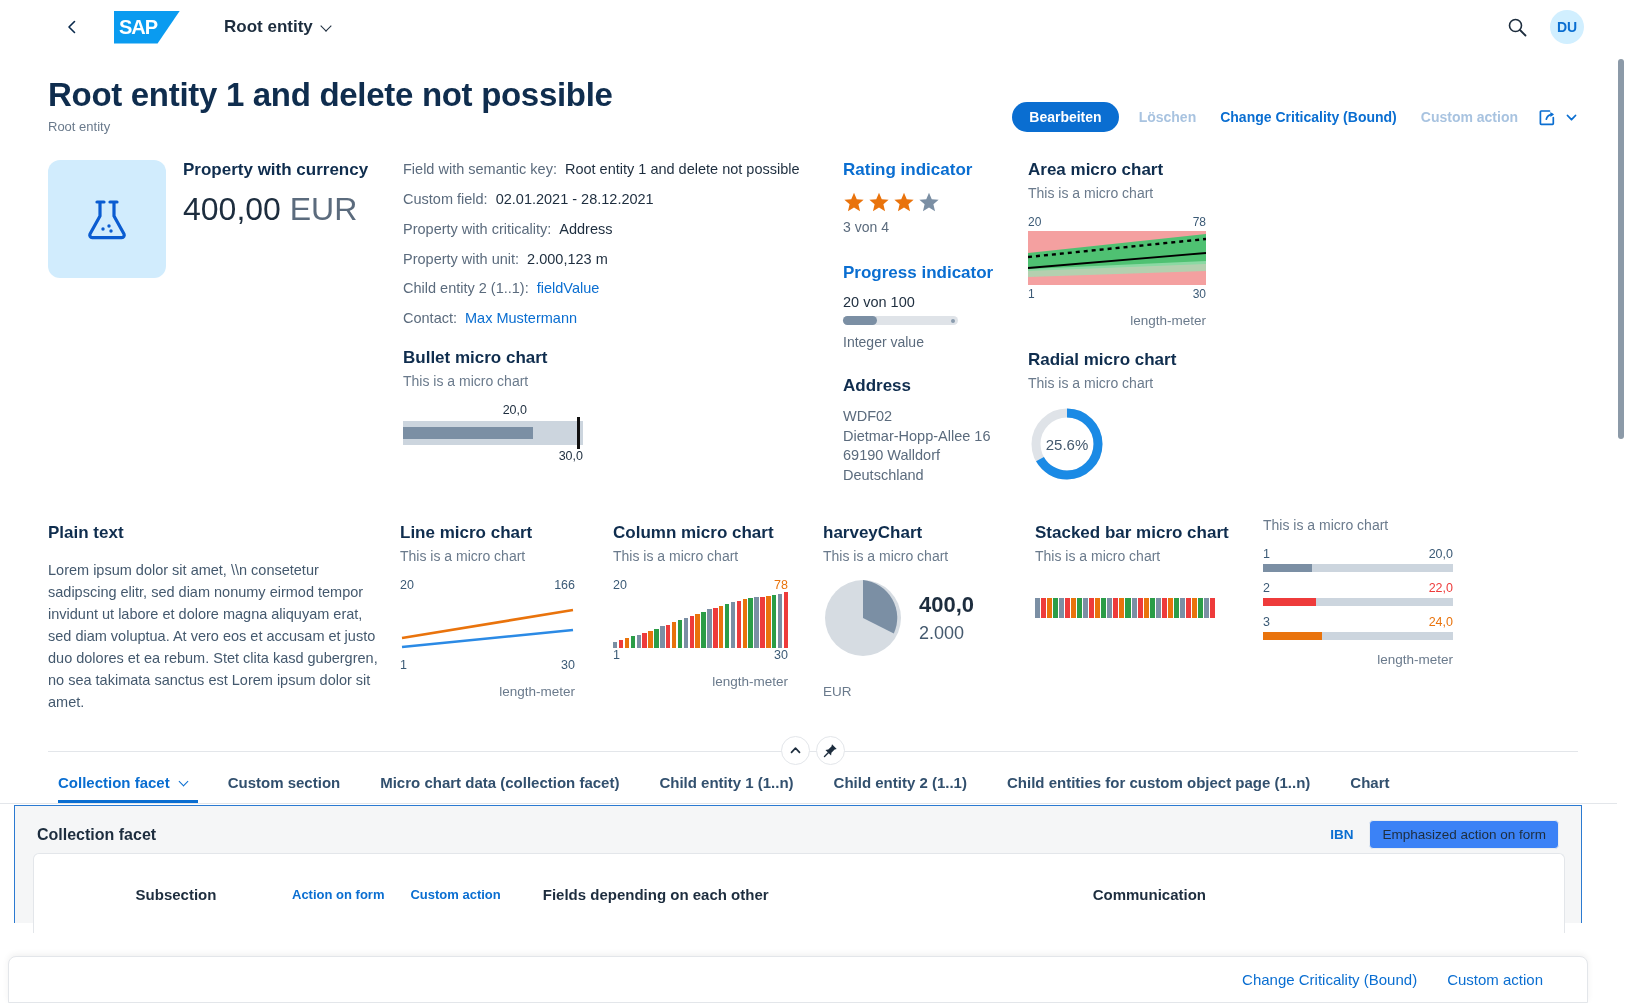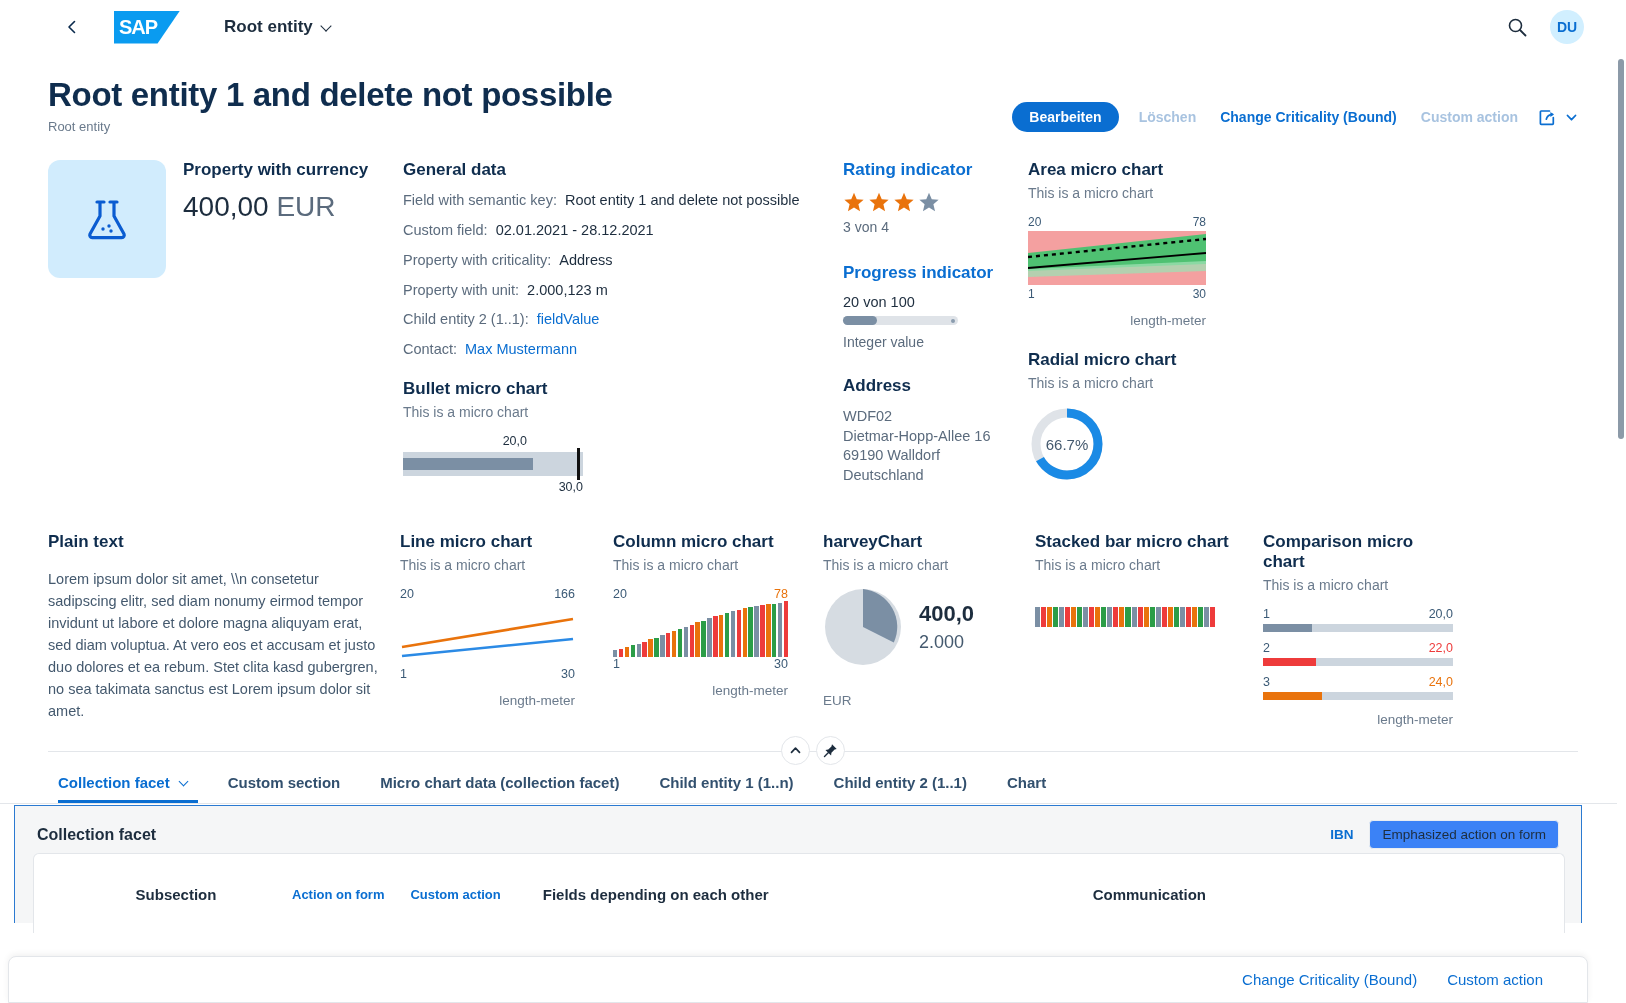--- a/index.html
+++ b/index.html
@@ -89,21 +89,21 @@
   .c-area   { width: 250px; }
 
   .sec-title { font-size: 17px; font-weight:bold; color:#0f2d4e; margin-bottom:11px; }
   .sec-title.link { color:#0a6ed1; font-weight:600; cursor:pointer; }
   .sec-sub { font-size:14px; color:#6a7a8c; margin-top:-6px; margin-bottom:14px; }
 
   .flask-tile {
     width:118px;height:118px;border-radius:12px;background:#d1ecfd;
     display:flex;align-items:center;justify-content:center;
   }
-  .currency-val { font-size:28px; color:#1d2d3e; margin-top:6px; }
+  .currency-val { font-size:32px; color:#1d2d3e; margin-top:6px; }
   .currency-val .unit { color:#5b6b7d; }
 
   .gen-row { font-size:14.5px; color:#5b6b7d; margin-bottom:11px; line-height:1.3; }
   .gen-row .val { color:#1d2d3e; margin-left:4px; }
   .gen-row .val.lnk { color:#0a6ed1; cursor:pointer; }
 
   
   .stars { display:flex; gap:3px; margin-bottom:6px; }
   .star { width:22px;height:22px; }
   .rate-sub { font-size:14px; color:#5b6b7d; }
@@ -327,21 +327,20 @@
 
       <div class="col c-prop">
         <div class="sec-title">Property with currency</div>
         <div class="currency-val">
           <span>400,00</span>
           <span class="unit">EUR</span>
         </div>
       </div>
 
       <div class="col c-gen">
-        <div class="sec-title">General data</div>
         <div>
           <div class="gen-row">
             <span>Field with semantic key:</span>
             <span class="val">Root entity 1 and delete not possible</span>
           </div>
           <div class="gen-row">
             <span>Custom field:</span>
             <span class="val">02.01.2021 - 28.12.2021</span>
           </div>
           <div class="gen-row">
@@ -440,21 +439,21 @@
         </div>
 
         <div style="margin-top:22px;">
           <div class="sec-title">Radial micro chart</div>
           <div class="sec-sub">This is a micro chart</div>
           <div class="radial-wrap">
             <svg width="78" height="78" viewBox="0 0 78 78">
               <circle cx="39" cy="39" r="31" fill="none" stroke="#dfe3e8" stroke-width="9"></circle>
               <circle cx="39" cy="39" r="31" fill="none" stroke="#1a8ae5" stroke-width="9" stroke-dasharray="130 65" stroke-dashoffset="0" transform="rotate(-90 39 39)" stroke-linecap="butt"></circle>
             </svg>
-            <div class="radial-txt">66.7%</div>
+            <div class="radial-txt">25.6%</div>
           </div>
         </div>
       </div>
     </div>
 
     <div class="row row2">
 
       <div class="col l-plain">
         <div class="sec-title">Plain text</div>
         <div class="plain-body">Lorem ipsum dolor sit amet, \\n consetetur sadipscing elitr, sed diam nonumy eirmod tempor invidunt ut labore et dolore magna aliquyam erat, sed diam voluptua. At vero eos et accusam et justo duo dolores et ea rebum. Stet clita kasd gubergren, no sea takimata sanctus est Lorem ipsum dolor sit amet.</div>
@@ -575,21 +574,20 @@
             <div class="stack-seg" style="background: rgb(123, 143, 164);"></div>
             <div class="stack-seg" style="background: rgb(238, 59, 59);"></div>
             <div class="stack-seg" style="background: rgb(233, 115, 12);"></div>
             <div class="stack-seg" style="background: rgb(43, 157, 71);"></div>
             <div class="stack-seg" style="background: rgb(123, 143, 164);"></div>
             <div class="stack-seg" style="background: rgb(238, 59, 59);"></div>
           </div>
       </div>
 
       <div class="col l-comp">
-        <div class="sec-title">Comparison micro chart</div>
         <div class="sec-sub">This is a micro chart</div>
         <div style="width:190px;">
           <div class="cmp-item">
             <div class="cmp-head">
               <span class="cmp-lbl">1</span>
               <span style="color:#3b5a76;">20,0</span>
             </div>
             <div class="cmp-track">
                 <div class="cmp-fill" style="width:26%;background:#7b8fa4;"></div>
               </div>
@@ -641,20 +639,23 @@
       <span>Custom section</span>
     </div>
     <div class="tab">
       <span>Micro chart data (collection facet)</span>
     </div>
     <div class="tab">
       <span>Child entity 1 (1..n)</span>
     </div>
     <div class="tab">
       <span>Child entity 2 (1..1)</span>
+    </div>
+    <div class="tab">
+      <span>Child entities for custom object page (1..n)</span>
     </div>
     <div class="tab">
       <span>Chart</span>
     </div>
   </div>
 
   <div class="panel">
     <div class="panel-head">
       <div class="panel-title">Collection facet</div>
       <div class="panel-head-right">

